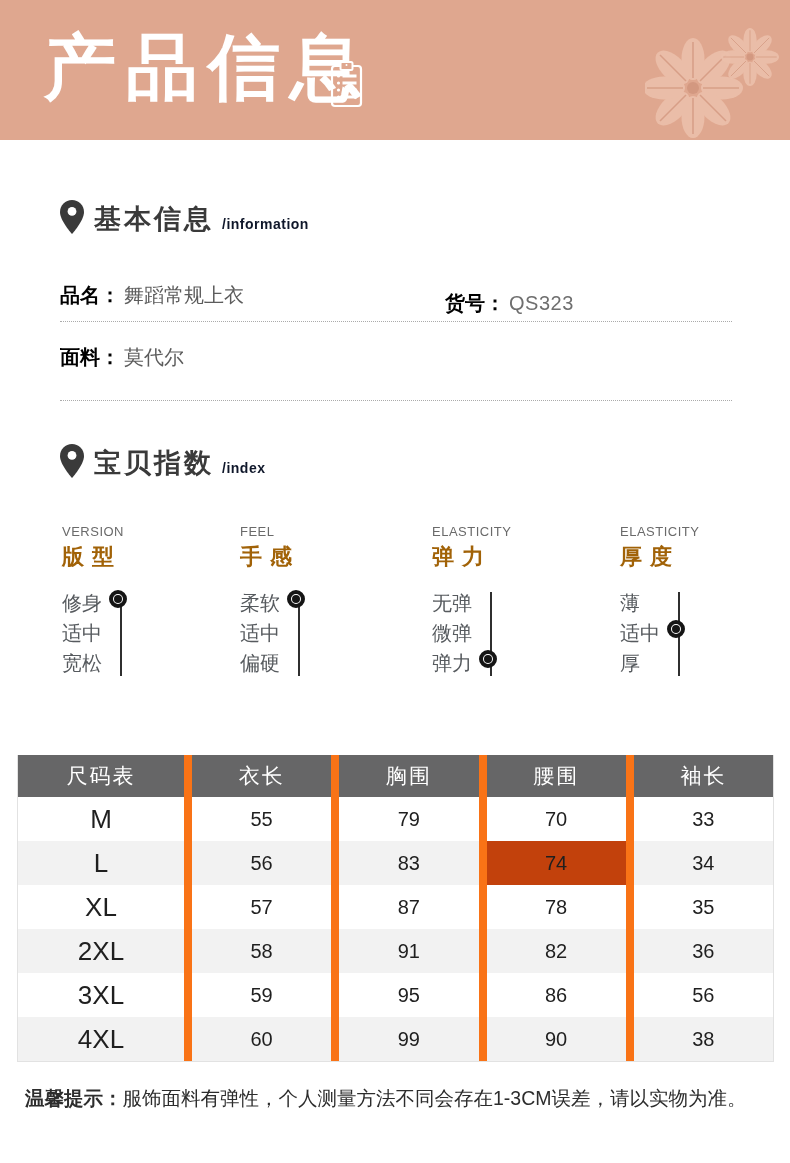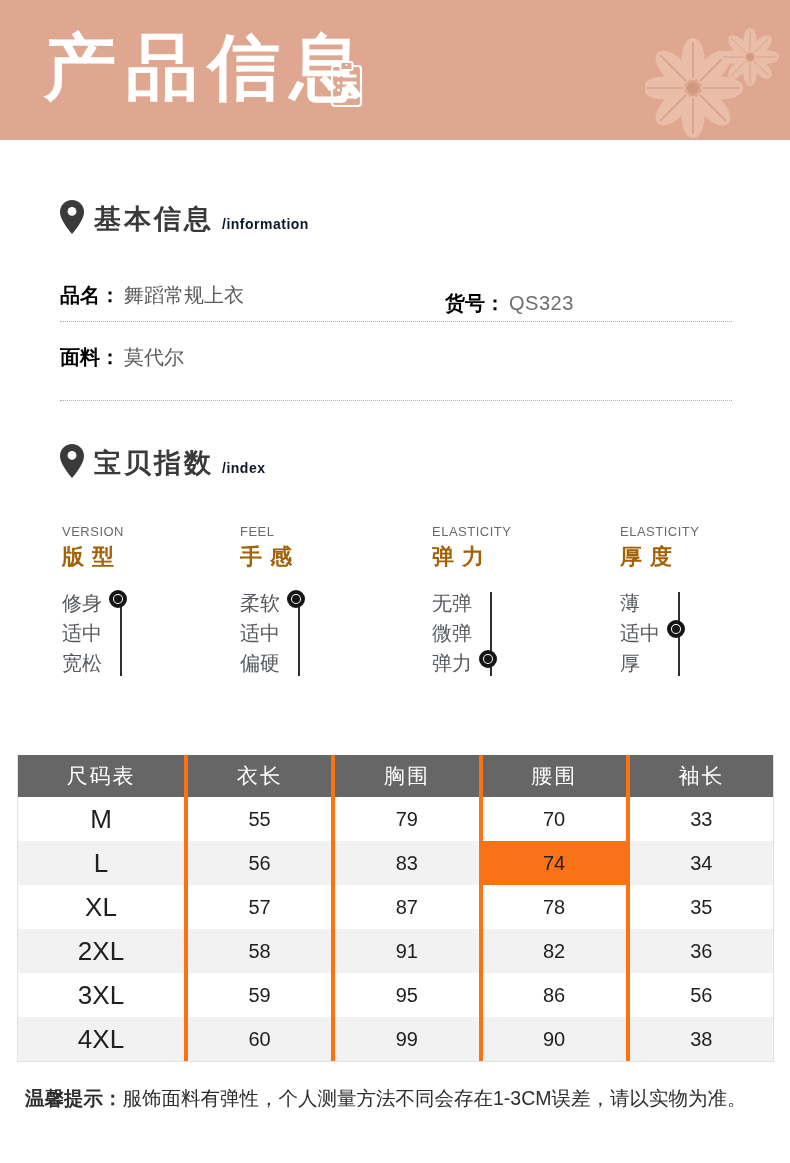--- a/index.html
+++ b/index.html
@@ -48,21 +48,21 @@
   .ind-marker { position:absolute; left:47px; width:18px; height:18px; border:4px solid #151515; border-radius:50%; background:#ffffff; }
   .ind-marker:after { content:""; position:absolute; top:50%; left:50%; transform:translate(-50%,-50%); width:8px; height:8px; border-radius:50%; background:#151515; }
 
   
   .size-table { position:absolute; top:755px; left:17px; width:757px; border-collapse:separate; border-spacing:0; border:1px solid #e2e2e2; border-top:none; }
   .size-table th, .size-table td { text-align:center; vertical-align:middle; padding:0; }
   .size-table th { background:#666667; color:#ffffff; font-size:21px; font-weight:normal; letter-spacing:2px; height:42px; }
   .size-table td { height:44px; font-size:20px; color:#1f1f1f; background:#ffffff; }
   .size-table tr.alt td { background:#f2f2f2; }
   .size-table td.size-col { font-size:26px; }
-  .size-table th + th, .size-table td + td { border-left:4px solid #f97316; }
+  .size-table th + th, .size-table td + td { border-left:8px solid #f97316; }
   .size-table th:first-child, .size-table td.size-col { width:166px; }
 
   
   .footer-note { position:absolute; top:1085px; left:25px; width:745px; font-size:19.5px; color:#2d2d2d; }
   .footer-note .fn-label { font-weight:bold; }
 </style>
 </head>
 <body>
 
 <div class="page">
@@ -241,21 +241,21 @@
           <td class="size-col">M</td>
           <td>55</td>
           <td>79</td>
           <td>70</td>
           <td>33</td>
         </tr>
         <tr class="alt">
           <td class="size-col" style="background: rgb(242, 242, 242);">L</td>
           <td style="background: rgb(242, 242, 242);">56</td>
           <td style="background: rgb(242, 242, 242);">83</td>
-          <td style="background: #f97316;">74</td>
+          <td style="background: #c2410c;">74</td>
           <td style="background: rgb(242, 242, 242);">34</td>
         </tr>
         <tr>
           <td class="size-col">XL</td>
           <td>57</td>
           <td>87</td>
           <td>78</td>
           <td>35</td>
         </tr>
         <tr class="alt">

